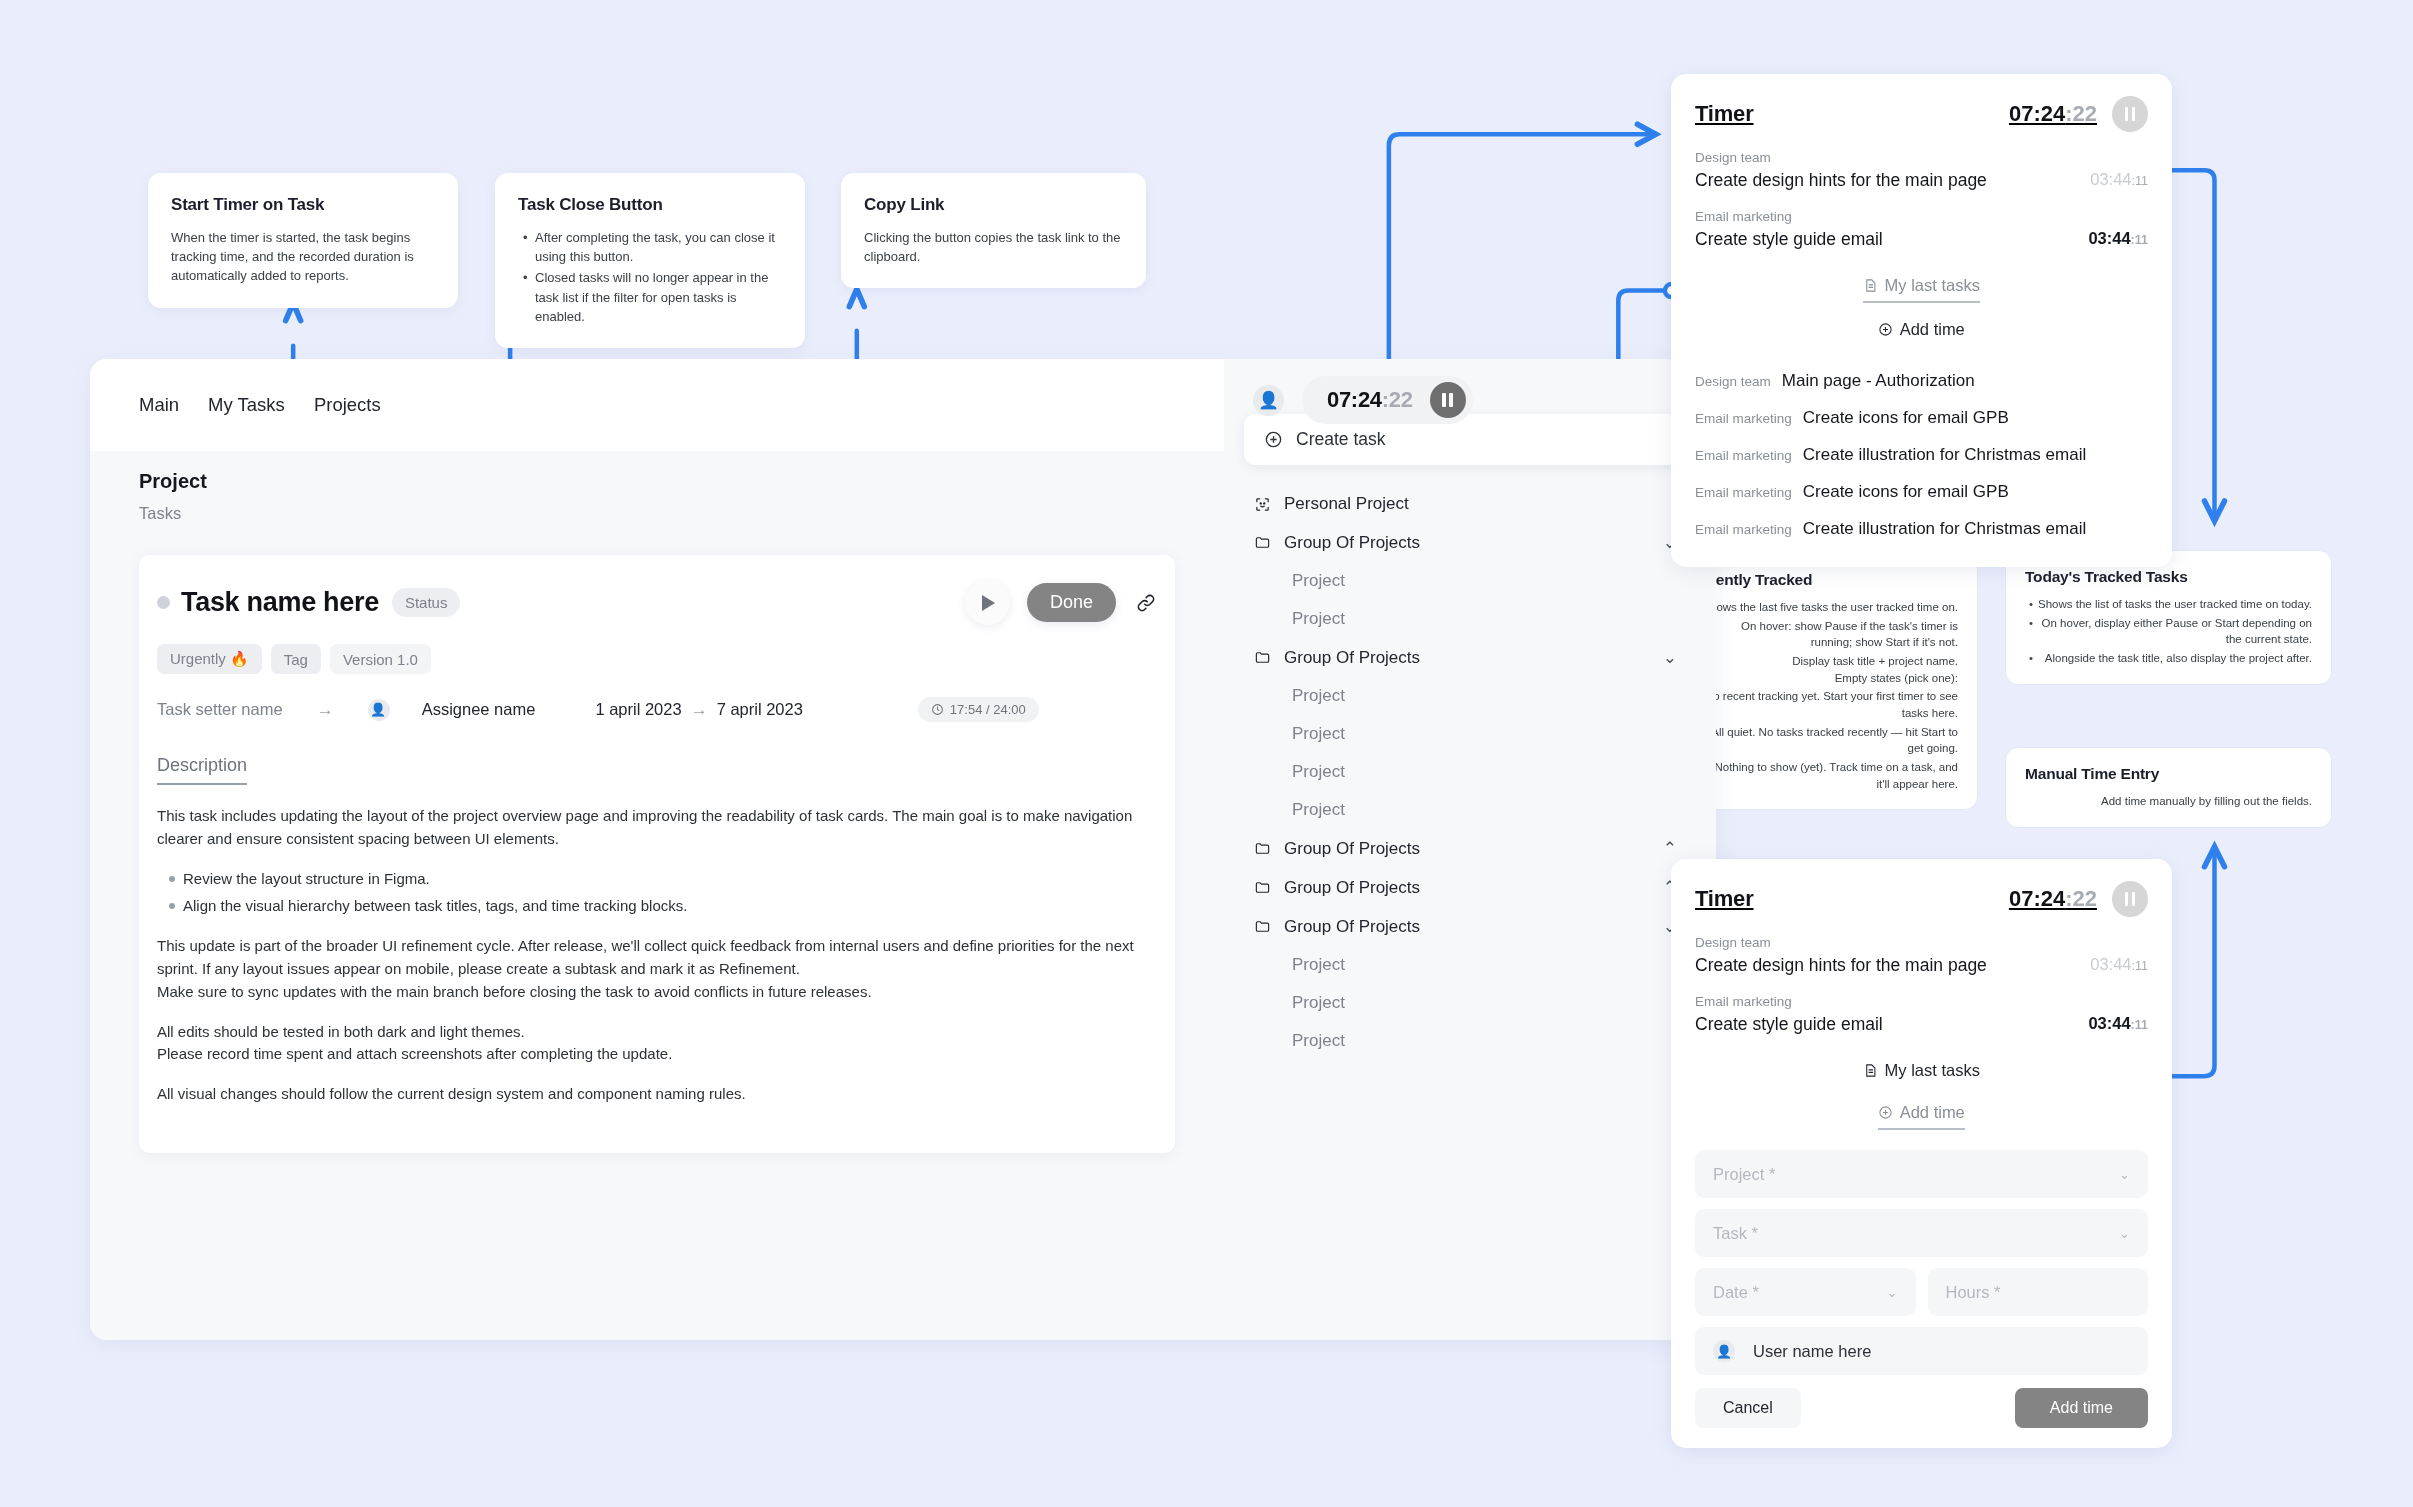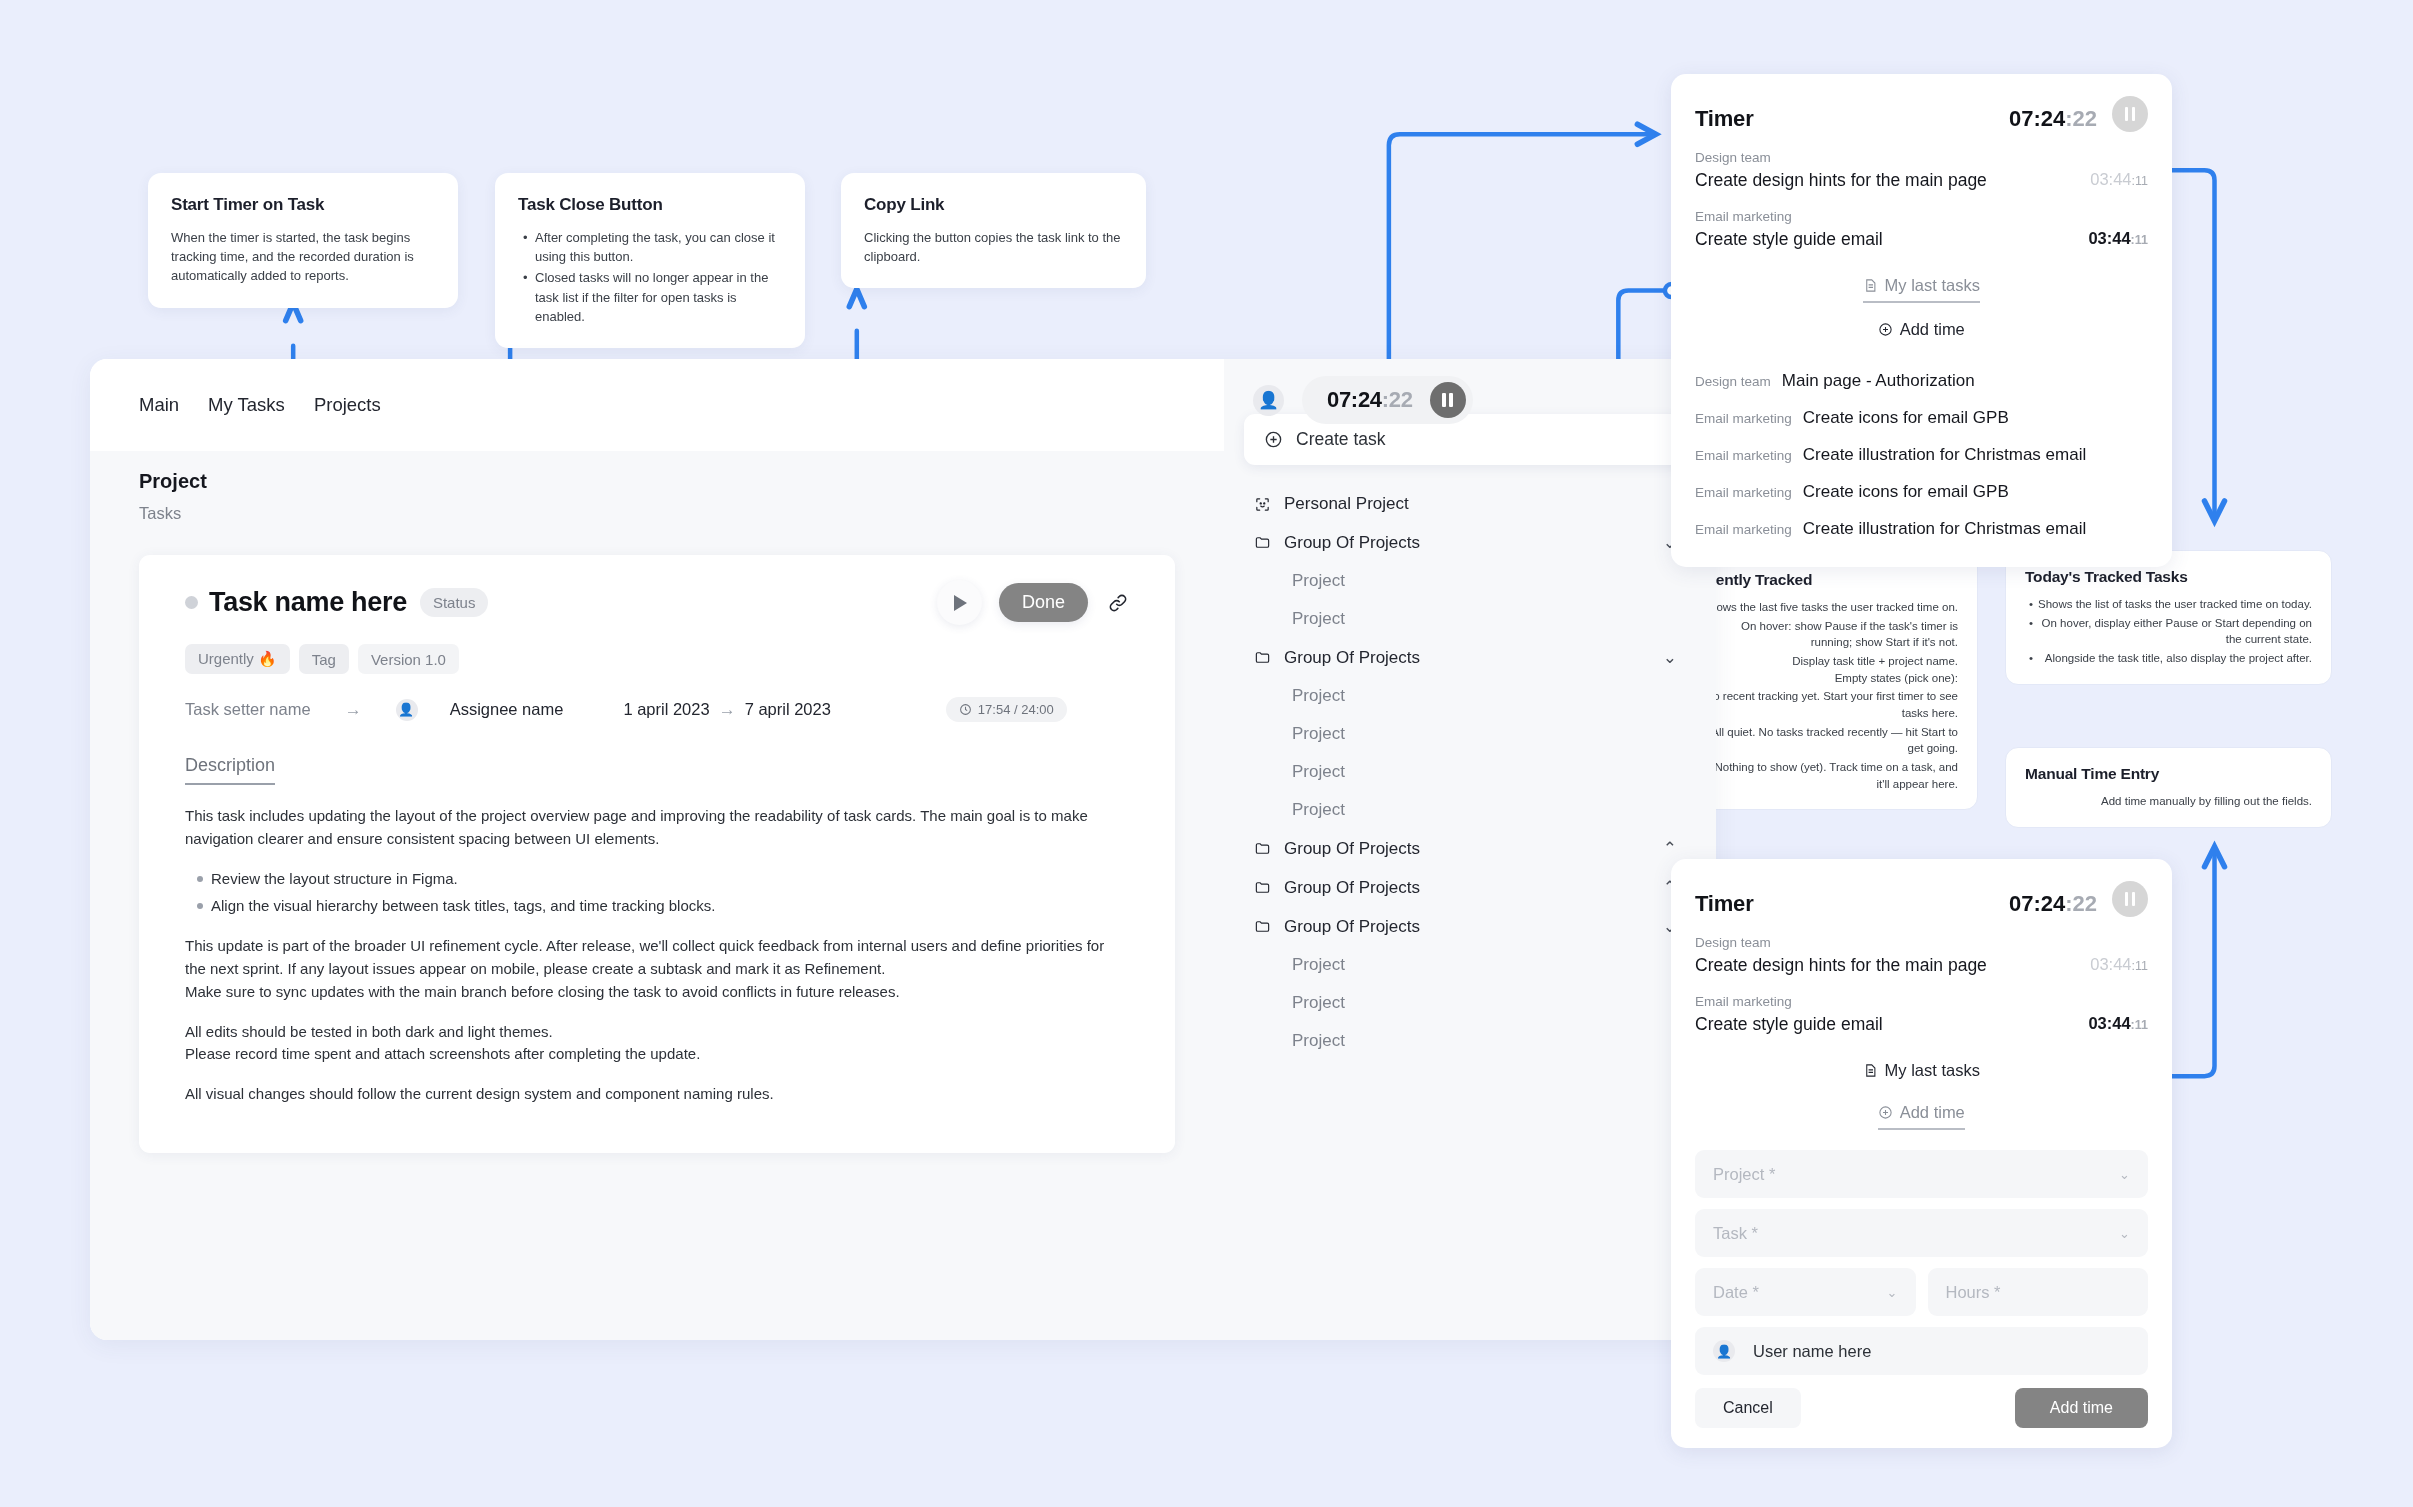--- a/index.html
+++ b/index.html
@@ -55,21 +55,21 @@
   .nav { display: flex; gap: 29px; }
   .nav-item { font-size: 18.5px; color: #23262f; }
 
   .content-head { background: #f7f8fa; padding: 19px 49px 17px; }
   .proj-title { font-size: 20px; font-weight: 700; color: #15171e; }
   .proj-sub { font-size: 16.5px; color: #7d828c; margin-top: 11px; }
 
   .task-card {
     margin: 15px 49px 0; background: #fff; border-radius: 11px;
     box-shadow: 0 2px 13px rgba(60,70,120,.07);
-    padding: 25px 46px 30px; flex: 1;
+    padding: 25px 18px 30px; flex: 1;
   }
   .task-row1 { display: flex; align-items: center; }
   .dot { width: 13px; height: 13px; border-radius: 50%; background: #cfd2d8; margin-right: 11px; flex-shrink: 0;}
   .task-name { font-size: 27px; font-weight: 700; color: #111318; letter-spacing: -0.3px; }
   .chip {
     background: #edeef1; color: #7d828c; border-radius: 501px;
     padding: 6px 13px; font-size: 15px; margin-left: 13px; display: inline-block;
   }
   .row1-spacer { flex: 1; }
   .play-btn {
@@ -157,21 +157,21 @@
   }
   .side-item.sub { padding-left: 48px; color: #7d828c; }
   .side-item .chev { margin-left: auto; color: #4a4f58; }
 
   
   .tcard {
     position: absolute; background: #fff; border-radius: 15px;
     box-shadow: 0 4px 20px rgba(60,70,120,.10);
     padding: 22px 24px 20px;
   }
-  .tcard-head { display: flex; align-items: flex-end; }
+  .tcard-head { display: flex; align-items: center; text-decoration: underline; }
   .tcard-title { font-size: 22px; font-weight: 700; color: #111318; letter-spacing: -0.2px; }
   .tcard-head .sp { flex: 1; }
   .tcard-time { font-size: 22px; font-weight: 700; color: #111318; margin-right: 15px; }
   .tcard-time .sec { color: #a7abb3; }
   .pause-circ.lt { background: #d6d6d6; }
   .pause-circ.lt i { background: #fff; }
 
   .trow { display: flex; align-items: flex-end; margin-top: 18px; }
   .trow .l { flex: 1; }
   .trow .proj { font-size: 13.5px; color: #8a8f98; }

